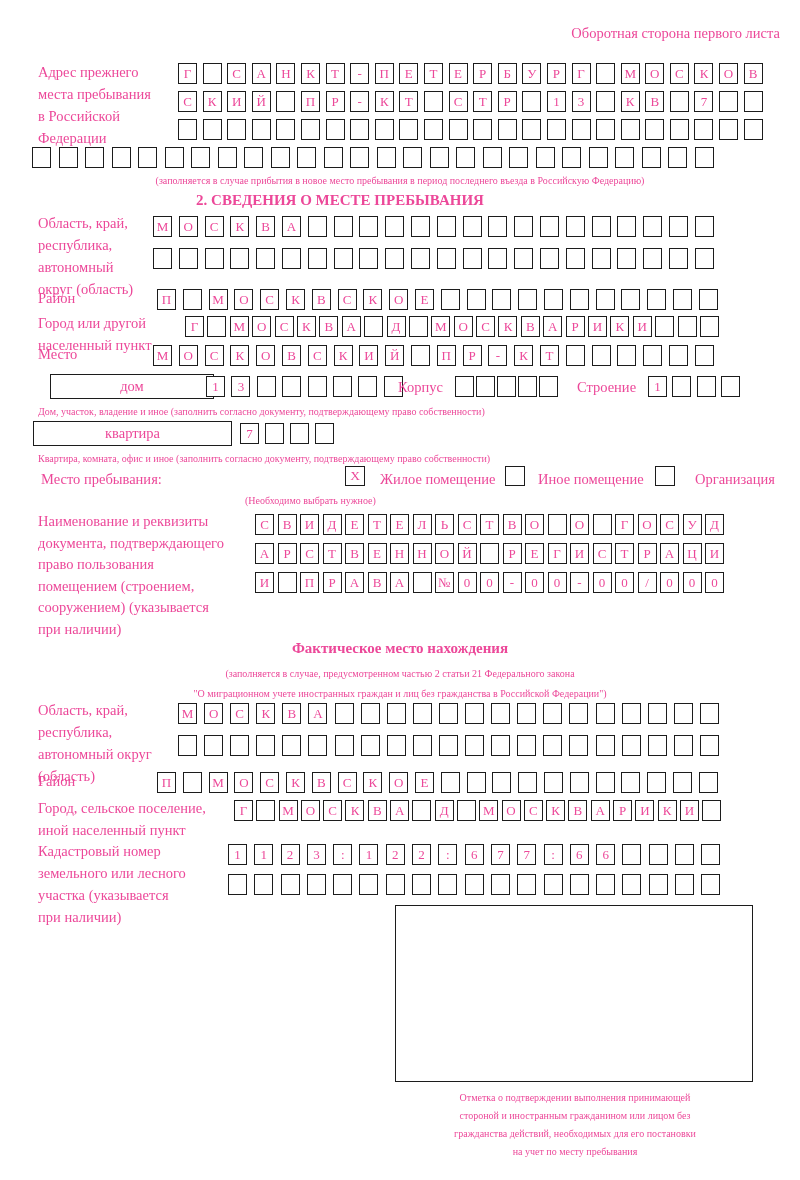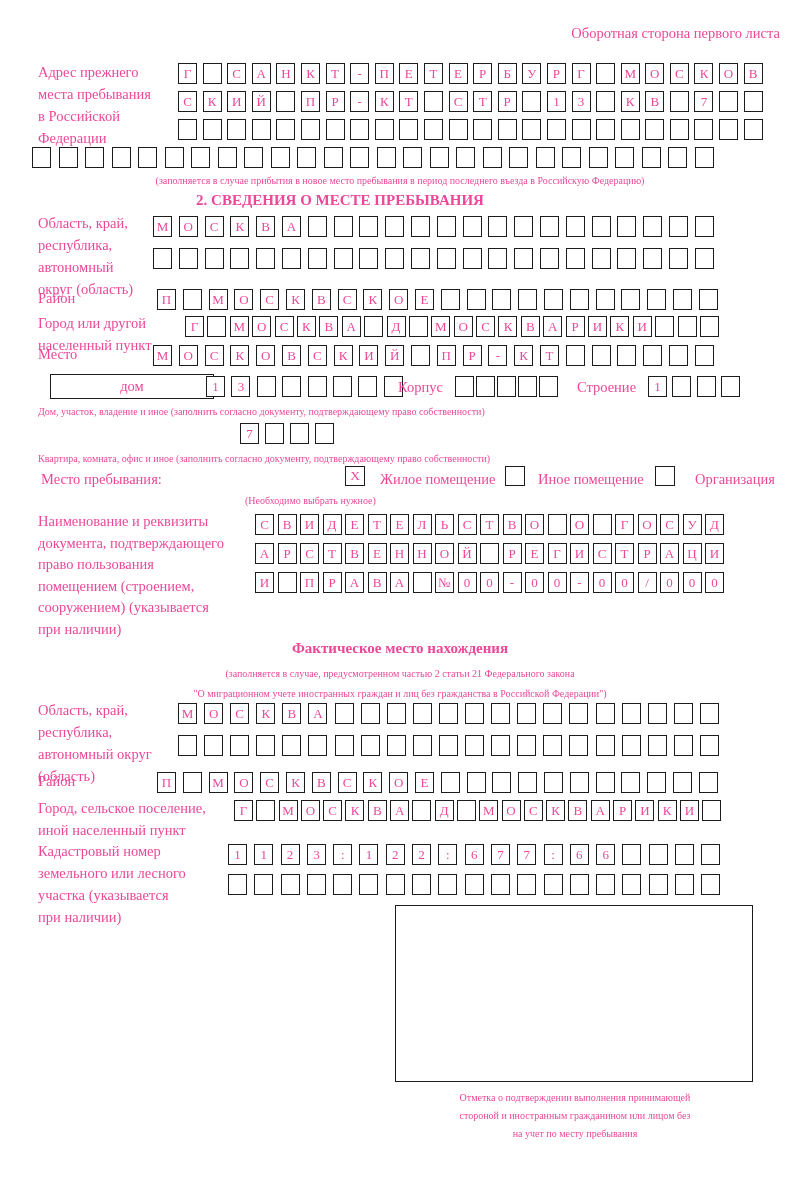--- a/index.html
+++ b/index.html
@@ -302,20 +302,21 @@
     </div>
   <div class="abs lbl" style="left:577px;top:376px">Строение</div>
   <div class="boxrow" style="left:648px;top:376px;--g:5.3px">
       <span class="cell">1</span>
       <span class="cell"></span>
       <span class="cell"></span>
       <span class="cell"></span>
     </div>
   <div class="abs small" style="left:38px;top:403px">Дом, участок, владение и иное (заполнить согласно документу, подтверждающему право собственности)</div>
 
+  <div class="widebox" style="left:33px;top:421px;width:199px">квартира</div>
   <div class="boxrow" style="left:240px;top:423px;--g:6px">
       <span class="cell">7</span>
       <span class="cell"></span>
       <span class="cell"></span>
       <span class="cell"></span>
     </div>
   <div class="abs small" style="left:38px;top:450px">Квартира, комната, офис и иное (заполнить согласно документу, подтверждающему право собственности)</div>
 
   <div class="abs lbl" style="left:41px;top:468px">Место пребывания:</div>
   <div class="chk" style="left:345px;top:466px">X</div>
@@ -562,16 +563,17 @@
       <span class="cell"></span>
       <span class="cell"></span>
       <span class="cell"></span>
       <span class="cell"></span>
     </div>
 
   <div class="stampbox" style="left:395px;top:905px;width:358px;height:177px"></div>
   <div class="abs small center" style="left:378px;top:1089px;width:394px;line-height:18px">
     <div>Отметка о подтверждении выполнения принимающей</div>
     <div>стороной и иностранным гражданином или лицом без</div>
+    <div>гражданства действий, необходимых для его постановки</div>
     <div>на учет по месту пребывания</div>
   </div>
 
 </div>
 
 </body></html>

